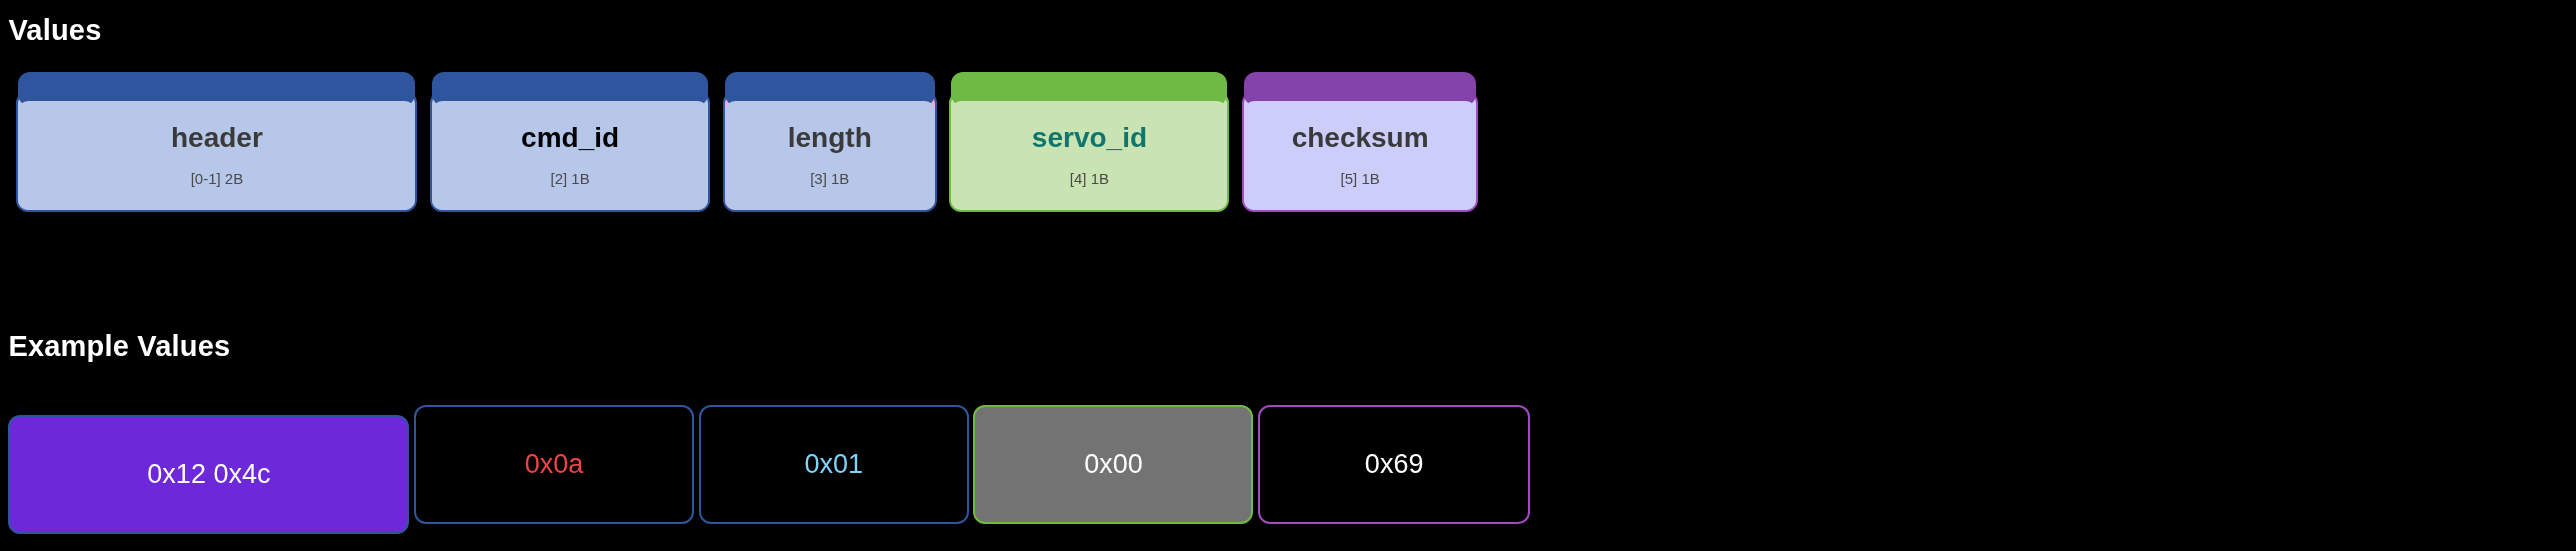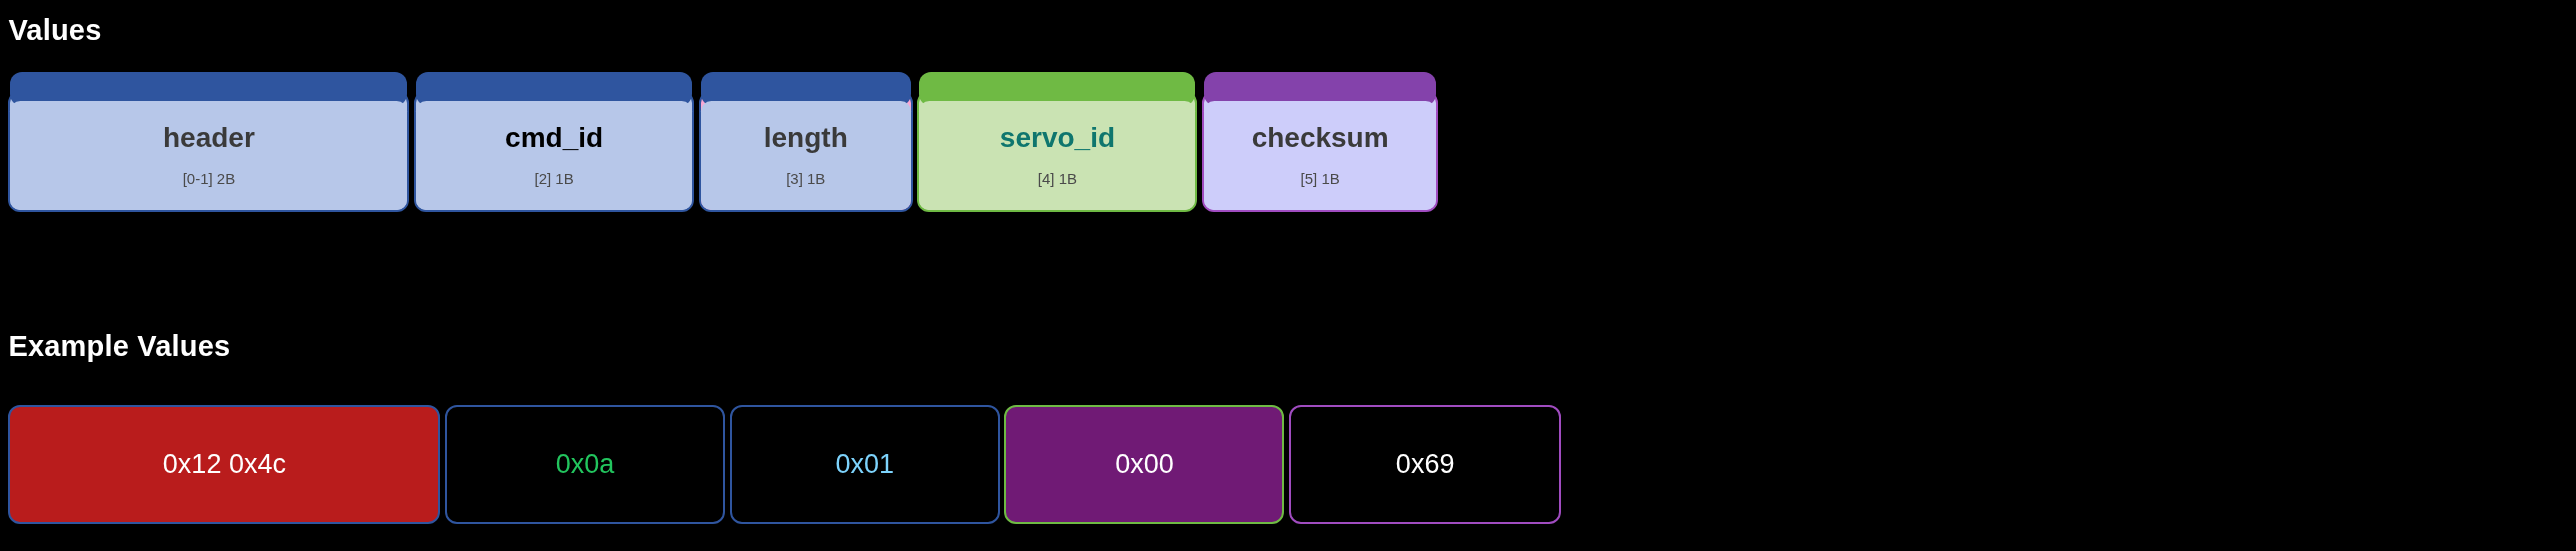--- a/index.html
+++ b/index.html
@@ -53,20 +53,21 @@
     height: 121px;
     margin-right: 4.7px;
     display: flex;
     flex-direction: column;
     align-items: center;
     justify-content: center;
     border-radius: 12px;
     border-width: 2.8px;
     border-style: solid;
     padding-top: 7.5px;
+    margin-left: 8px;
   }
   .field:last-child { margin-right: 0; }
 
   
   .field .cap {
     position: absolute;
     left: 0;
     right: 0;
     top: -21.5px;
     height: 34px;
@@ -174,30 +175,30 @@
         <div class="inner" style="background: rgb(205, 205, 250);">
           <div class="field-name" style="color: rgb(58, 58, 58);">checksum</div>
           <div class="field-meta" style="color: rgb(74, 74, 74);">[5] 1B</div>
         </div>
       </div>
     </div>
 
   <div class="section-title" id="example-title">Example Values</div>
 
   <div id="value-row">
-      <div class="value-box" style="width: 432px; border-color: rgb(47, 85, 159); background: #b91c1c;">
+      <div class="value-box" style="width: 401px; border-color: rgb(47, 85, 159); background: #6d28d9; margin-top: 10px;">
         <div class="value-text" style="color: rgb(255, 255, 255);">0x12 0x4c</div>
       </div>
       <div class="value-box" style="width: 280px; border-color: rgb(47, 85, 159); background: rgb(0, 0, 0);">
-        <div class="value-text" style="color: #22c55e; text-align: right;">0x0a</div>
+        <div class="value-text" style="color: #ef4444; text-align: right;">0x0a</div>
       </div>
       <div class="value-box" style="width: 270px; border-color: rgb(47, 85, 159); background: rgb(0, 0, 0);">
         <div class="value-text" style="color: #7dd3fc;">0x01</div>
       </div>
-      <div class="value-box" style="width: 280px; border-color: rgb(111, 186, 68); background: #701a75;">
+      <div class="value-box" style="width: 280px; border-color: rgb(111, 186, 68); background: #737373;">
         <div class="value-text" style="color: rgb(255, 255, 255);">0x00</div>
       </div>
       <div class="value-box" style="width: 272px; border-color: rgb(160, 76, 192); background: rgb(0, 0, 0);">
         <div class="value-text" style="color: rgb(255, 255, 255);">0x69</div>
       </div>
     </div>
 
 </div>
 
 

